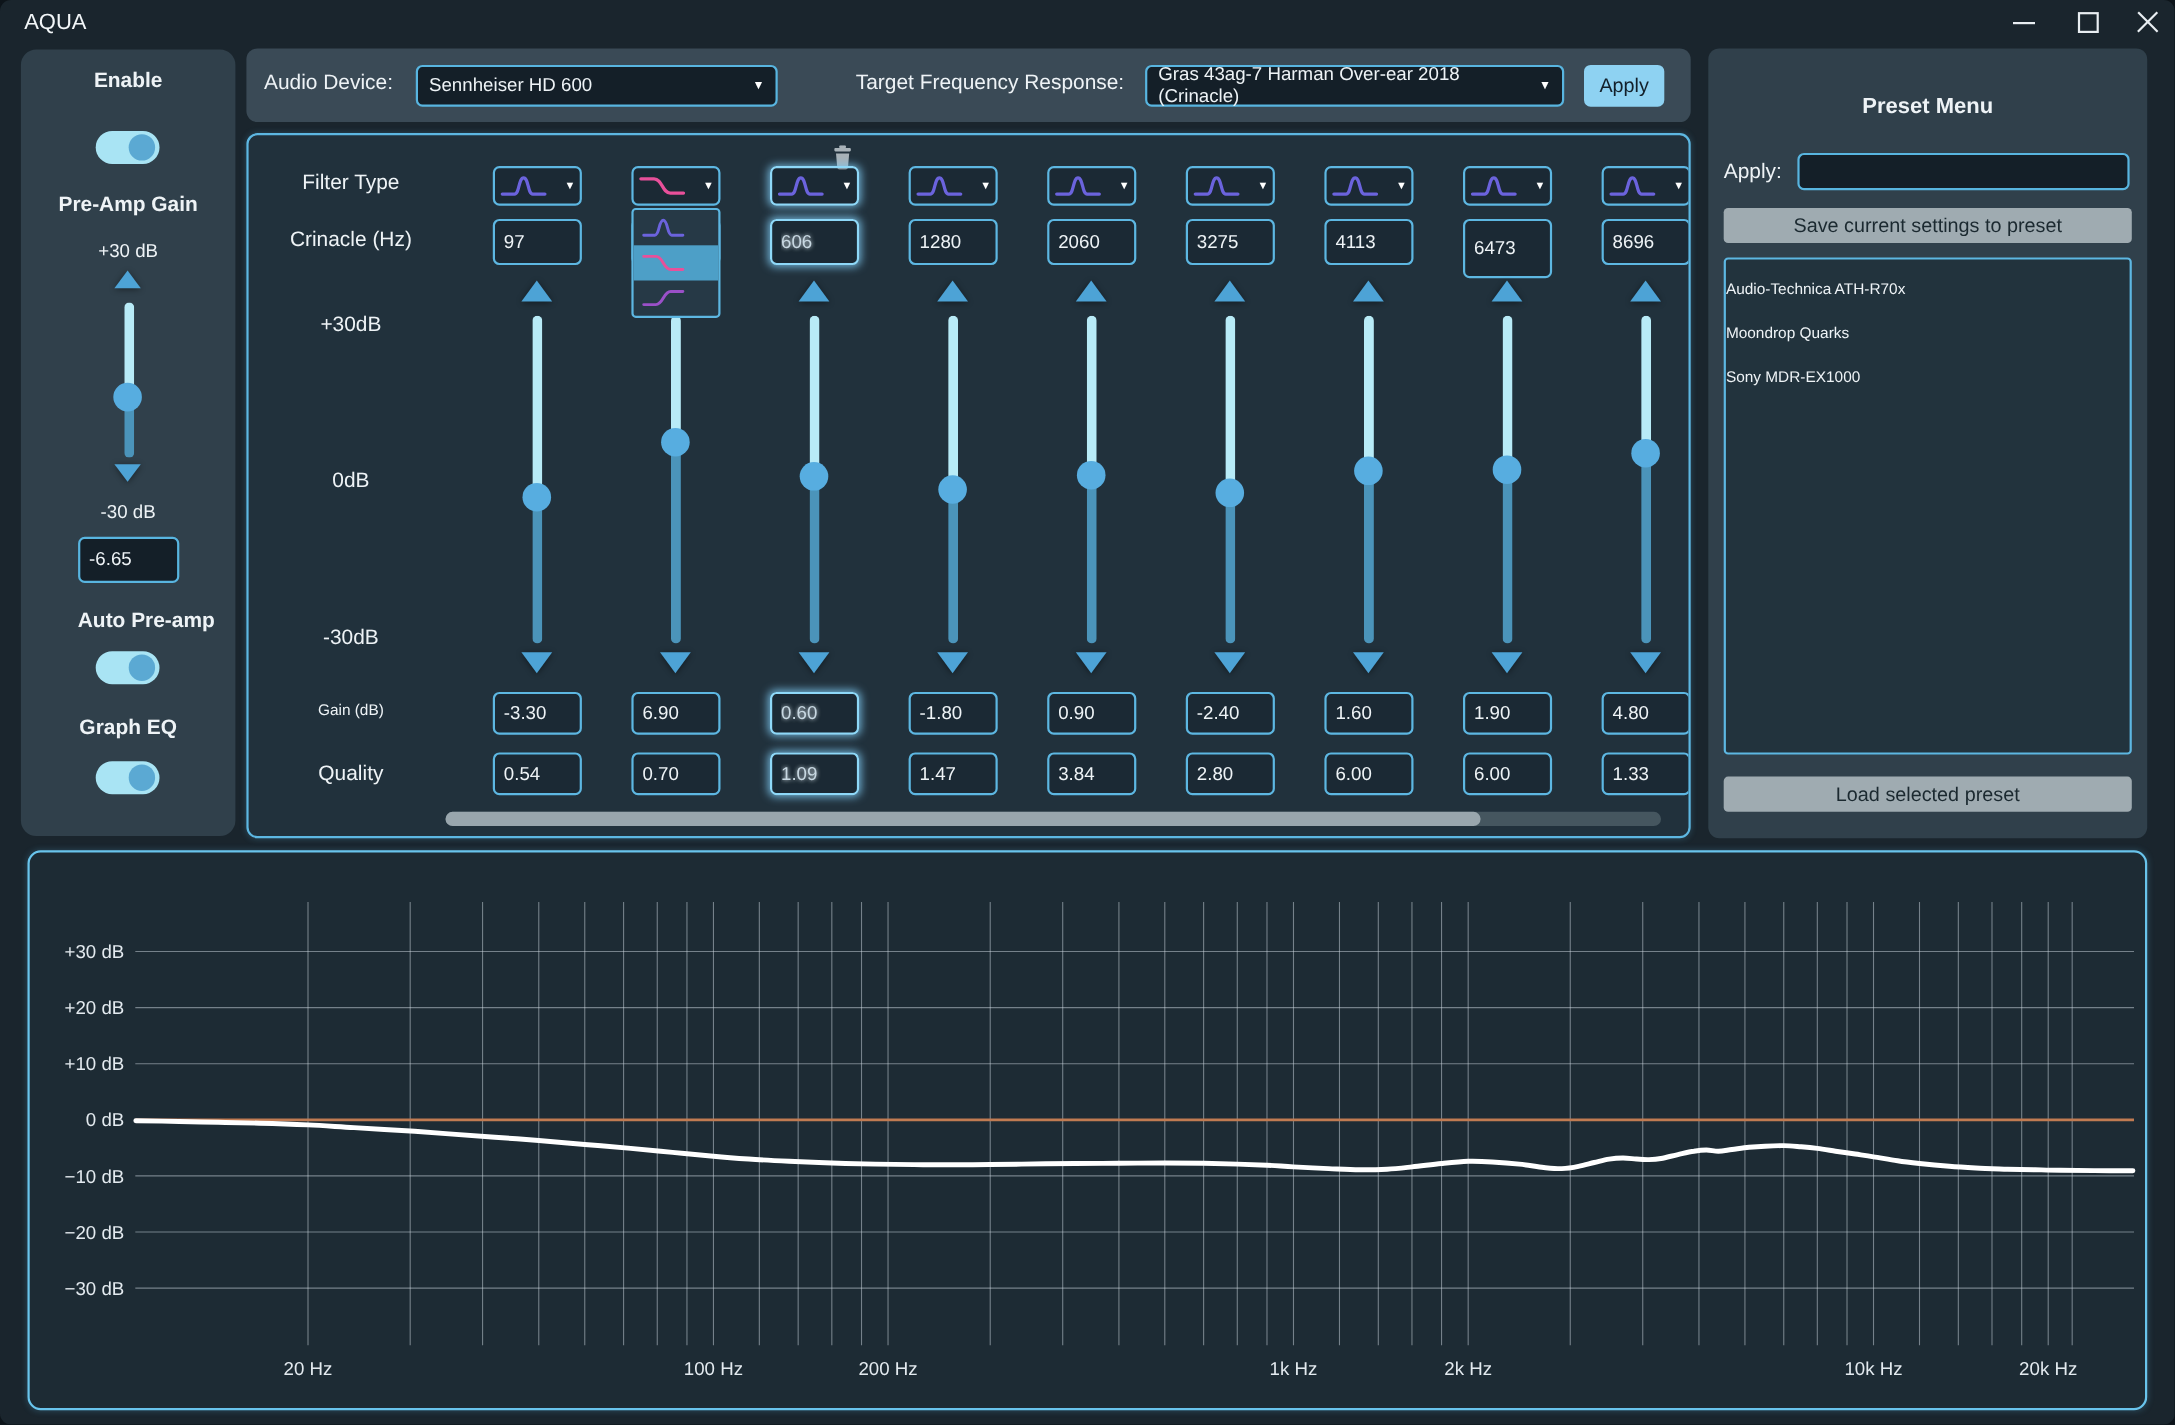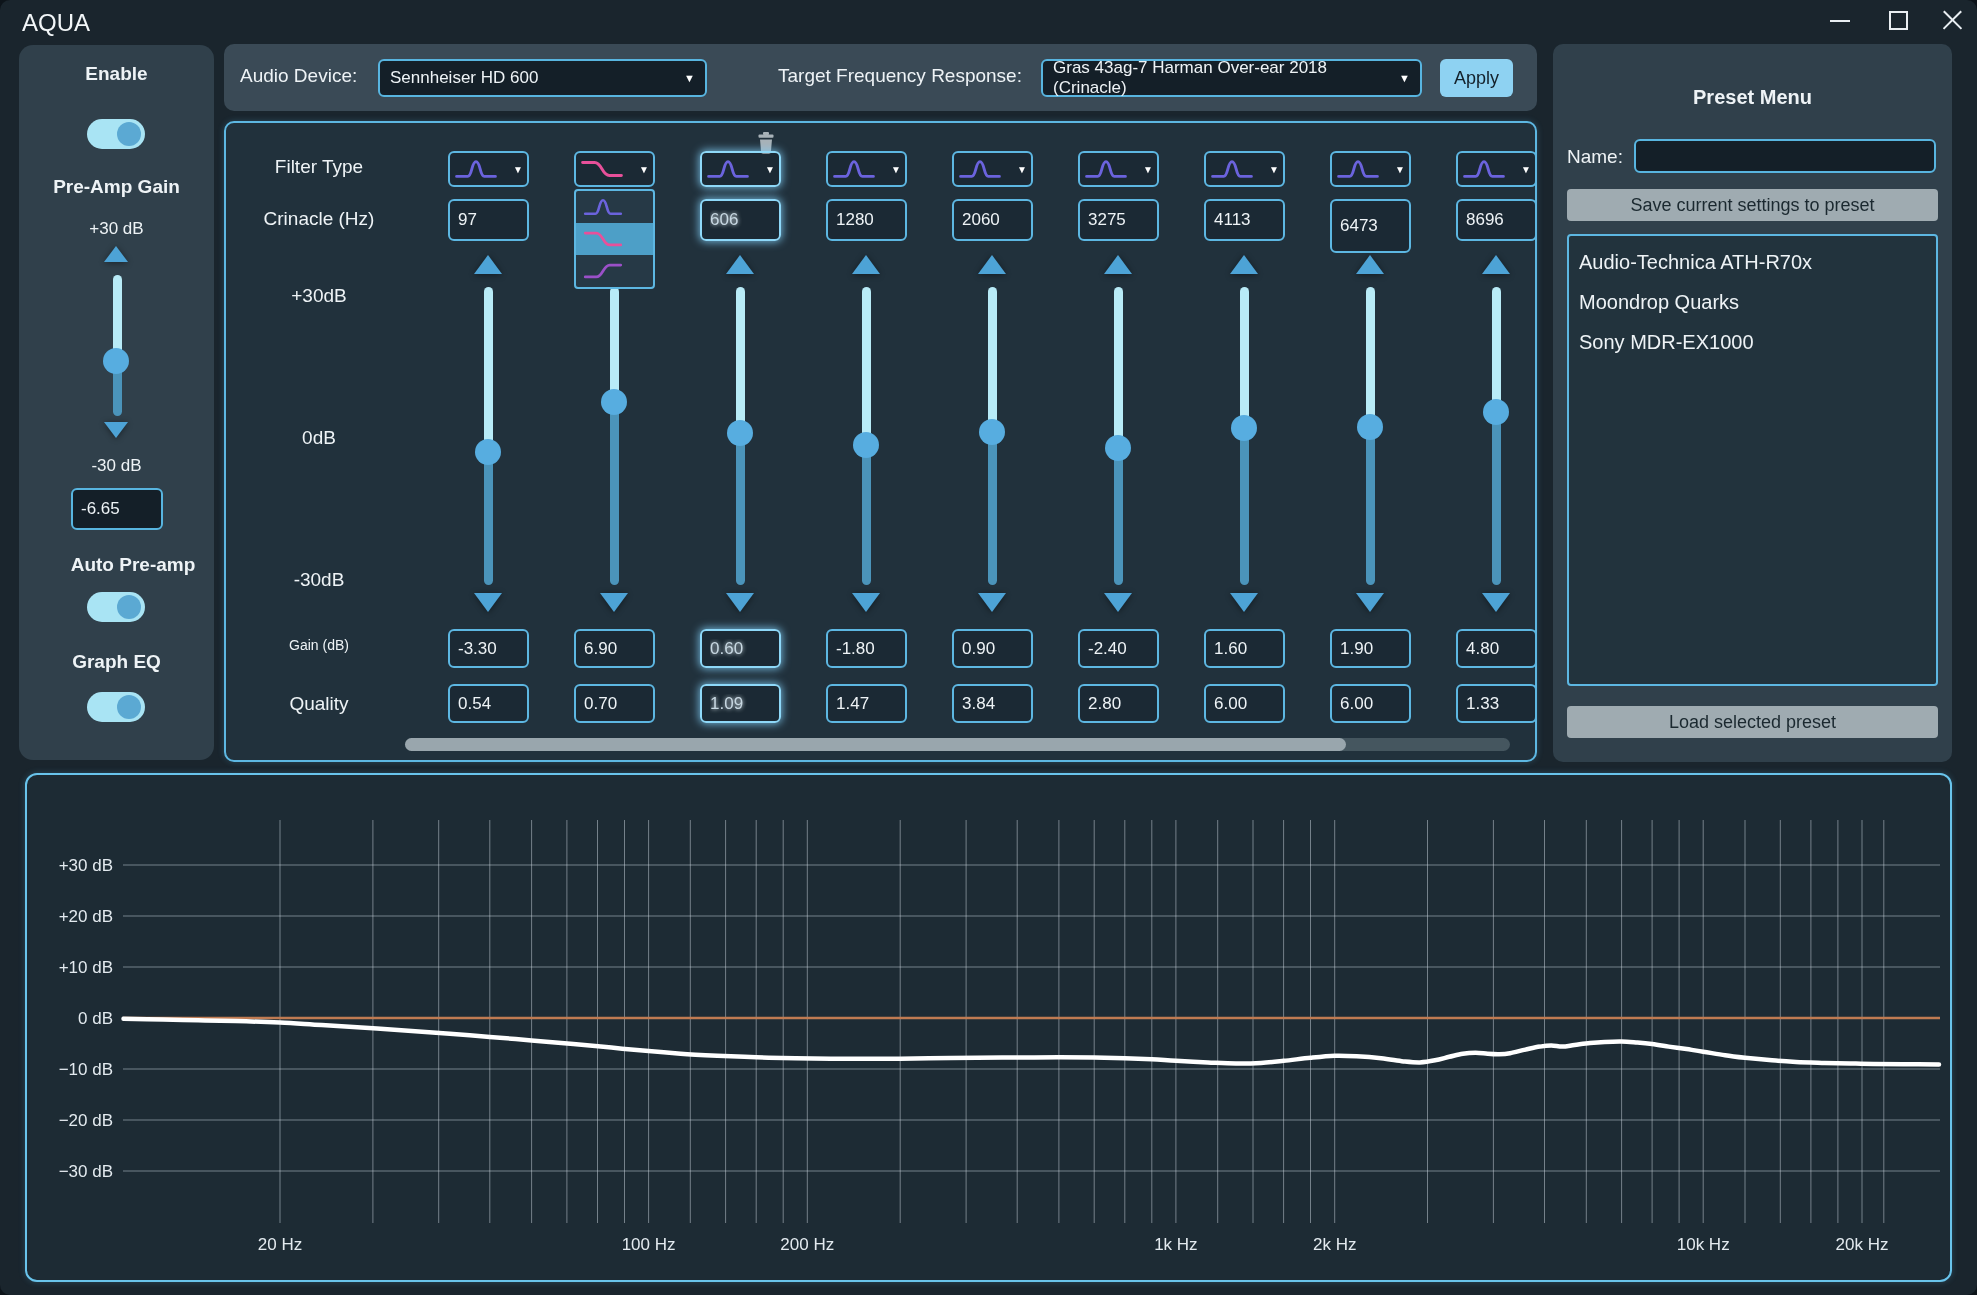--- a/index.html
+++ b/index.html
@@ -1,20 +1,20 @@
 <!DOCTYPE html>
 <html><head>
 <meta charset="utf-8">
 <style>
   html,body{margin:0;padding:0;background:#0d141a;}
   .window{position:relative;width:1977px;height:1295px;background:#1a252d;border-radius:10px;
           overflow:hidden;font-family:"Liberation Sans",sans-serif;color:#eef3f6;}
   
   .titlebar{position:absolute;left:0;top:0;width:100%;height:42px;}
-  .app-title{position:absolute;left:22px;top:9px;font-size:24px;color:#f2f6f8;}
+  .app-title{position:absolute;left:22px;top:9px;font-size:20px;color:#f2f6f8;}
   .win-btn{position:absolute;top:0;width:44px;height:40px;cursor:default;}
   .wb-min{left:1818px;} .wb-max{left:1876px;} .wb-close{left:1930px;}
   .wb-min::after{content:"";position:absolute;left:12px;top:20px;width:20px;height:2px;background:#e9eef2;}
   .wb-max::after{content:"";position:absolute;left:13px;top:11px;width:15px;height:15px;border:2px solid #e9eef2;}
   .wb-close::before,.wb-close::after{content:"";position:absolute;left:10px;top:19px;width:25px;height:2.4px;background:#e9eef2;}
   .wb-close::before{transform:rotate(45deg);} .wb-close::after{transform:rotate(-45deg);}
   
   .sidebar{position:absolute;left:19px;top:45px;width:195px;height:715px;background:#30404b;border-radius:14px;}
   .topbar{position:absolute;left:224px;top:44px;width:1313px;height:67px;background:#3a4a56;border-radius:10px;}
   .eq-panel{position:absolute;left:224px;top:121px;width:1313px;height:641px;background:#21313c;
@@ -58,21 +58,21 @@
   .thumb{position:absolute;width:26px;height:26px;border-radius:50%;background:#57ade0;cursor:pointer;}
   .menu{position:absolute;left:0;width:81px;background:#263946;border:2px solid #5db7e2;border-radius:4px;
         box-sizing:border-box;z-index:5;}
   .menu-item{height:32px;display:flex;align-items:center;padding-left:6px;cursor:pointer;}
   .menu-item.sel{background:#4d9fc7;}
   .scrollbar{position:absolute;background:#45565f;border-radius:7px;}
   .scroll-thumb{position:absolute;left:0;top:0;height:100%;background:#99a6ad;border-radius:7px;cursor:pointer;}
   
   .preset-list{position:absolute;background:#22333d;border:2px solid #5db7e2;border-radius:4px;box-sizing:border-box;
                padding-top:6px;}
-  .preset-item{height:40px;line-height:40px;padding-left:10px;font-size:20px;cursor:pointer;}
+  .preset-item{height:40px;line-height:40px;font-size:14px;cursor:pointer;}
   svg text{font-family:"Liberation Sans",sans-serif;}
 </style>
 </head>
 <body>
 
 <div class="window">
 
   <div class="titlebar">
     <div class="app-title">AQUA</div>
     <div class="win-btn wb-min"></div>
@@ -315,21 +315,21 @@
           <input class="val-input" value="1.33" style="top: 561px; height: 39px;">
         </div>
       </div>
     <div class="scrollbar" style="left:179px;top:615px;width:1105px;height:13px;">
       <div class="scroll-thumb" style="width:941px;"></div>
     </div>
   </div>
 
   <div class="preset-panel">
     <div class="lbl bold" style="left:0;width:399px;top:42px;text-align:center;font-size:20px;">Preset Menu</div>
-    <div class="lbl" style="left:14px;top:102px;font-size:19px;">Name:</div>
+    <div class="lbl" style="left:14px;top:102px;font-size:19px;">Apply:</div>
     <input class="tb-input" style="position: absolute; left: 81px; top: 95px; width: 302px; height: 34px; padding: 0px 8px;" value="">
     <button class="grey-btn" style="left:14px;top:145px;width:371px;height:32px;">Save current settings to preset</button>
     <div class="preset-list" style="left:14px;top:190px;width:371px;height:452px;" id="preset-list">
         <div class="preset-item">Audio-Technica ATH-R70x</div>
         <div class="preset-item">Moondrop Quarks</div>
         <div class="preset-item">Sony MDR-EX1000</div>
       </div>
     <button class="grey-btn" style="left:14px;top:662px;width:371px;height:32px;">Load selected preset</button>
   </div>
 

